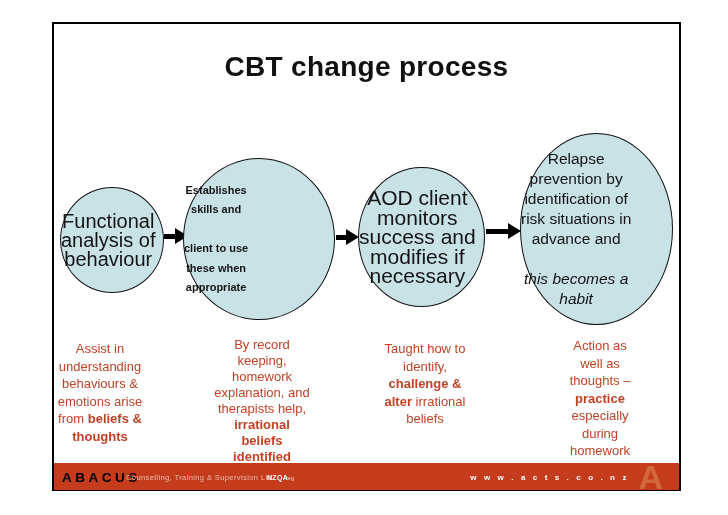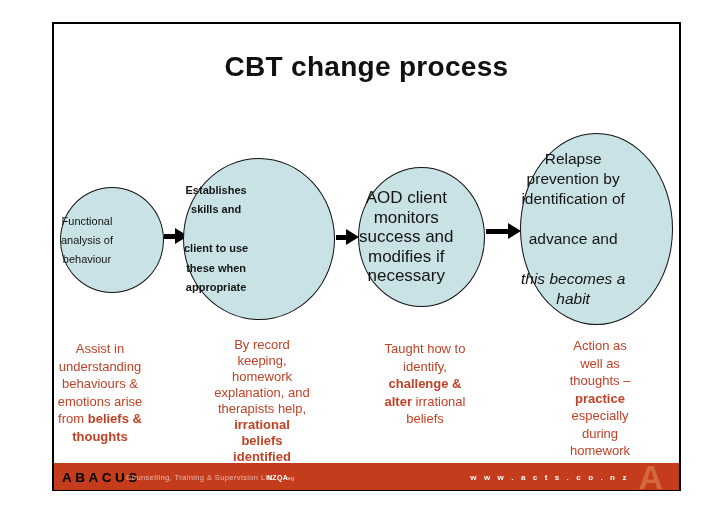--- a/index.html
+++ b/index.html
@@ -7,25 +7,25 @@
         font-family:"Liberation Sans", sans-serif;}
   .slide{position:absolute;left:52px;top:22px;width:629px;height:469px;
          border:2px solid #000;box-sizing:border-box;background:#fff;}
   .title{position:absolute;left:52px;top:51px;width:629px;margin:0;text-align:center;
          font-size:28px;font-weight:bold;color:#111;letter-spacing:.3px;}
   .ellipse{position:absolute;border:1.5px solid #111;border-radius:50%;
            background:var(--ellipse-fill,#C9E2E6);display:flex;align-items:center;
            box-sizing:border-box;}
   .etext{text-align:center;color:#141414;}
   .e1{left:60px;top:187px;width:104px;height:106px;}
-  .e1 .etext{font-size:11px;line-height:19px;}
+  .e1 .etext{font-size:20px;line-height:19px;}
   .e2{left:183px;top:158px;width:152px;height:162px;}
   .e2 .etext{font-size:11px;line-height:19.5px;font-weight:bold;}
   .e3{left:358px;top:167px;width:127px;height:140px;}
-  .e3 .etext{font-size:17px;line-height:19.5px;}
+  .e3 .etext{font-size:21px;line-height:19.5px;}
   .e4{left:520px;top:133px;width:153px;height:192px;}
   .e4 .etext{font-size:15.5px;line-height:20px;}
   .arrow{position:absolute;height:16px;}
   .arrow .shaft{position:absolute;left:0;top:6px;height:5px;background:#000;display:block;}
   .arrow .head{position:absolute;right:0;top:0;width:0;height:0;display:block;
                border-top:8px solid transparent;border-bottom:8px solid transparent;
                border-left:13px solid #000;}
   .a1{left:164px;top:228px;width:24px;}  .a1 .shaft{width:13px;}
   .a2{left:336px;top:229px;width:23px;}  .a2 .shaft{width:12px;}
   .a3{left:486px;top:223px;width:35px;}  .a3 .shaft{width:24px;}
@@ -77,21 +77,21 @@
 
   <div class="ellipse e3">
     <div class="etext"><span>AOD client</span><br><span>monitors</span><br><span>success and</span><br><span>modifies if</span><br><span>necessary</span></div>
   </div>
   <div class="arrow a3">
       <i class="shaft"></i>
       <i class="head"></i>
     </div>
 
   <div class="ellipse e4">
-    <div class="etext"><span>Relapse</span><br><span>prevention by</span><br><span>identification of</span><br><br><span>advance and</span><br><br><span class="i">this becomes a</span><br><span class="i">habit</span></div>
+    <div class="etext"><span>Relapse</span><br><span>prevention by</span><br><span>identification of</span><br><span>risk situations in</span><br><span>advance and</span><br><br><span class="i">this becomes a</span><br><span class="i">habit</span></div>
   </div>
 
   <div class="note n1"><span>Assist in</span><br><span>understanding</span><br><span>behaviours &amp;</span><br><span>emotions arise</span><br><span>from </span><span class="b">beliefs &amp;</span><br><span class="b">thoughts</span></div>
   <div class="note n2"><span>By record</span><br><span>keeping,</span><br><span>homework</span><br><span>explanation, and</span><br><span>therapists help,</span><br><span class="b">irrational</span><br><span class="b">beliefs</span><br><span class="b">identified</span></div>
   <div class="note n3"><span>Taught how to</span><br><span>identify,</span><br><span class="b">challenge &amp;</span><br><span class="b">alter</span><span> irrational</span><br><span>beliefs</span></div>
   <div class="note n4"><span>Action as</span><br><span>well as</span><br><span>thoughts –</span><br><span class="b">practice</span><br><span>especially</span><br><span>during</span><br><span>homework</span></div>
 
   <div class="footer">
     <span class="brand">ABACUS</span>
     <span class="tagline">Counselling, Training &amp; Supervision Ltd</span>

